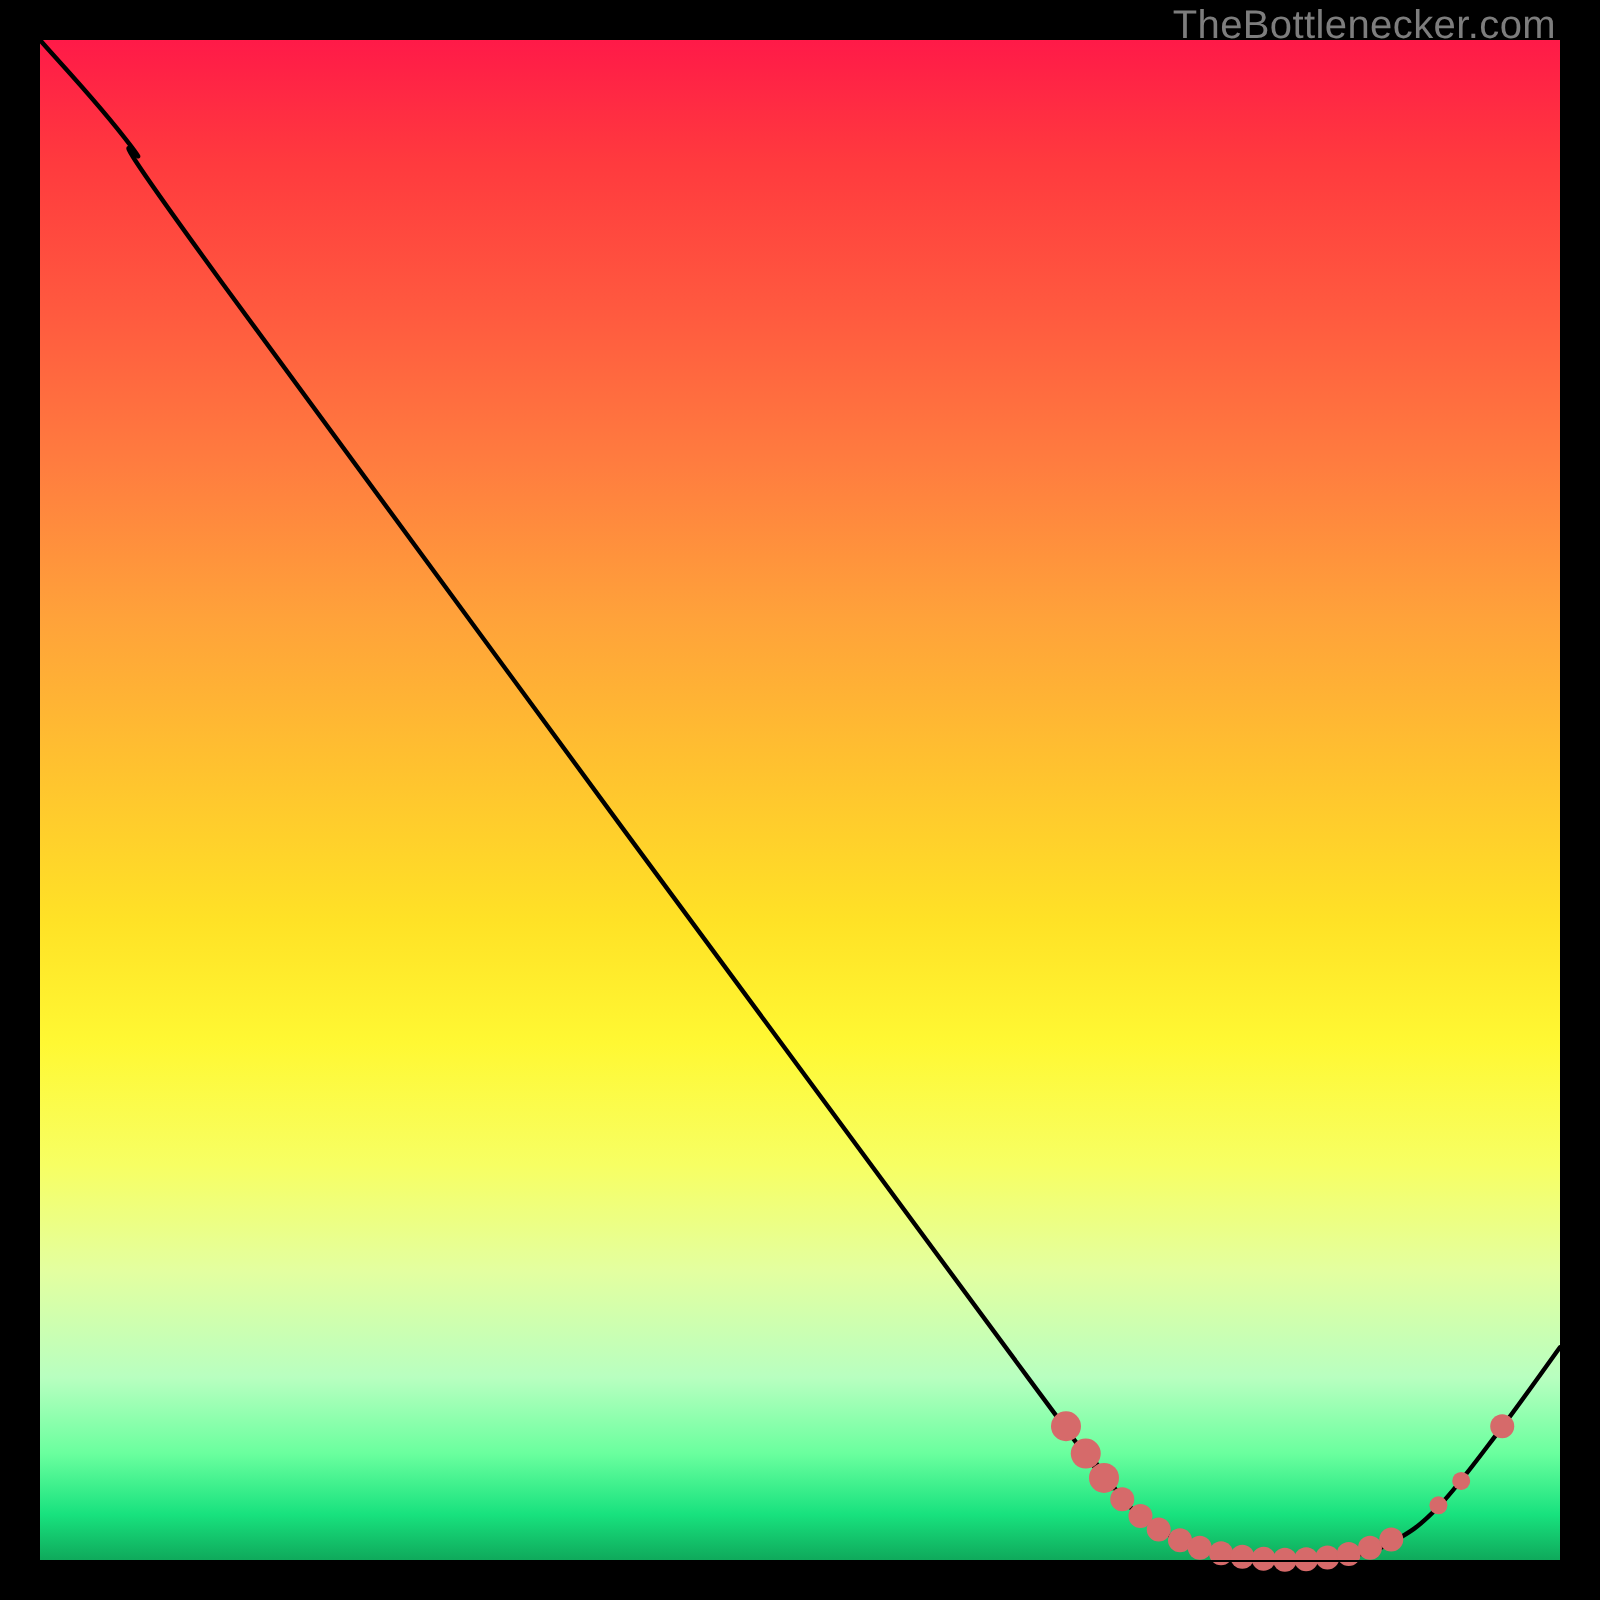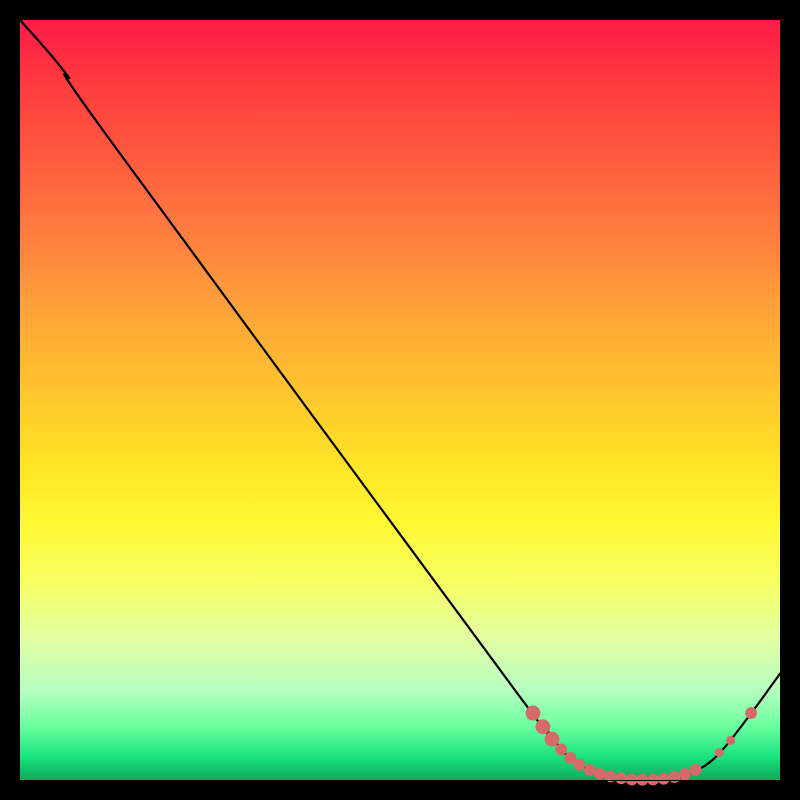--- a/index.html
+++ b/index.html
@@ -106,13 +106,14 @@
           <circle cx="643.72" cy="758.78" class="dot md"></circle>
           <circle cx="654.36" cy="756.96" class="dot md"></circle>
           <circle cx="665.00" cy="753.92" class="dot md"></circle>
           <circle cx="675.64" cy="749.74" class="dot md"></circle>
           <circle cx="699.20" cy="732.64" class="dot sm"></circle>
           <circle cx="710.60" cy="720.48" class="dot sm"></circle>
           <circle cx="731.12" cy="693.12" class="dot md"></circle>
         </g>
     </svg>
   </div>
+  <div class="attribution">TheBottlenecker.com</div>
 </div>
 
 </body></html>

